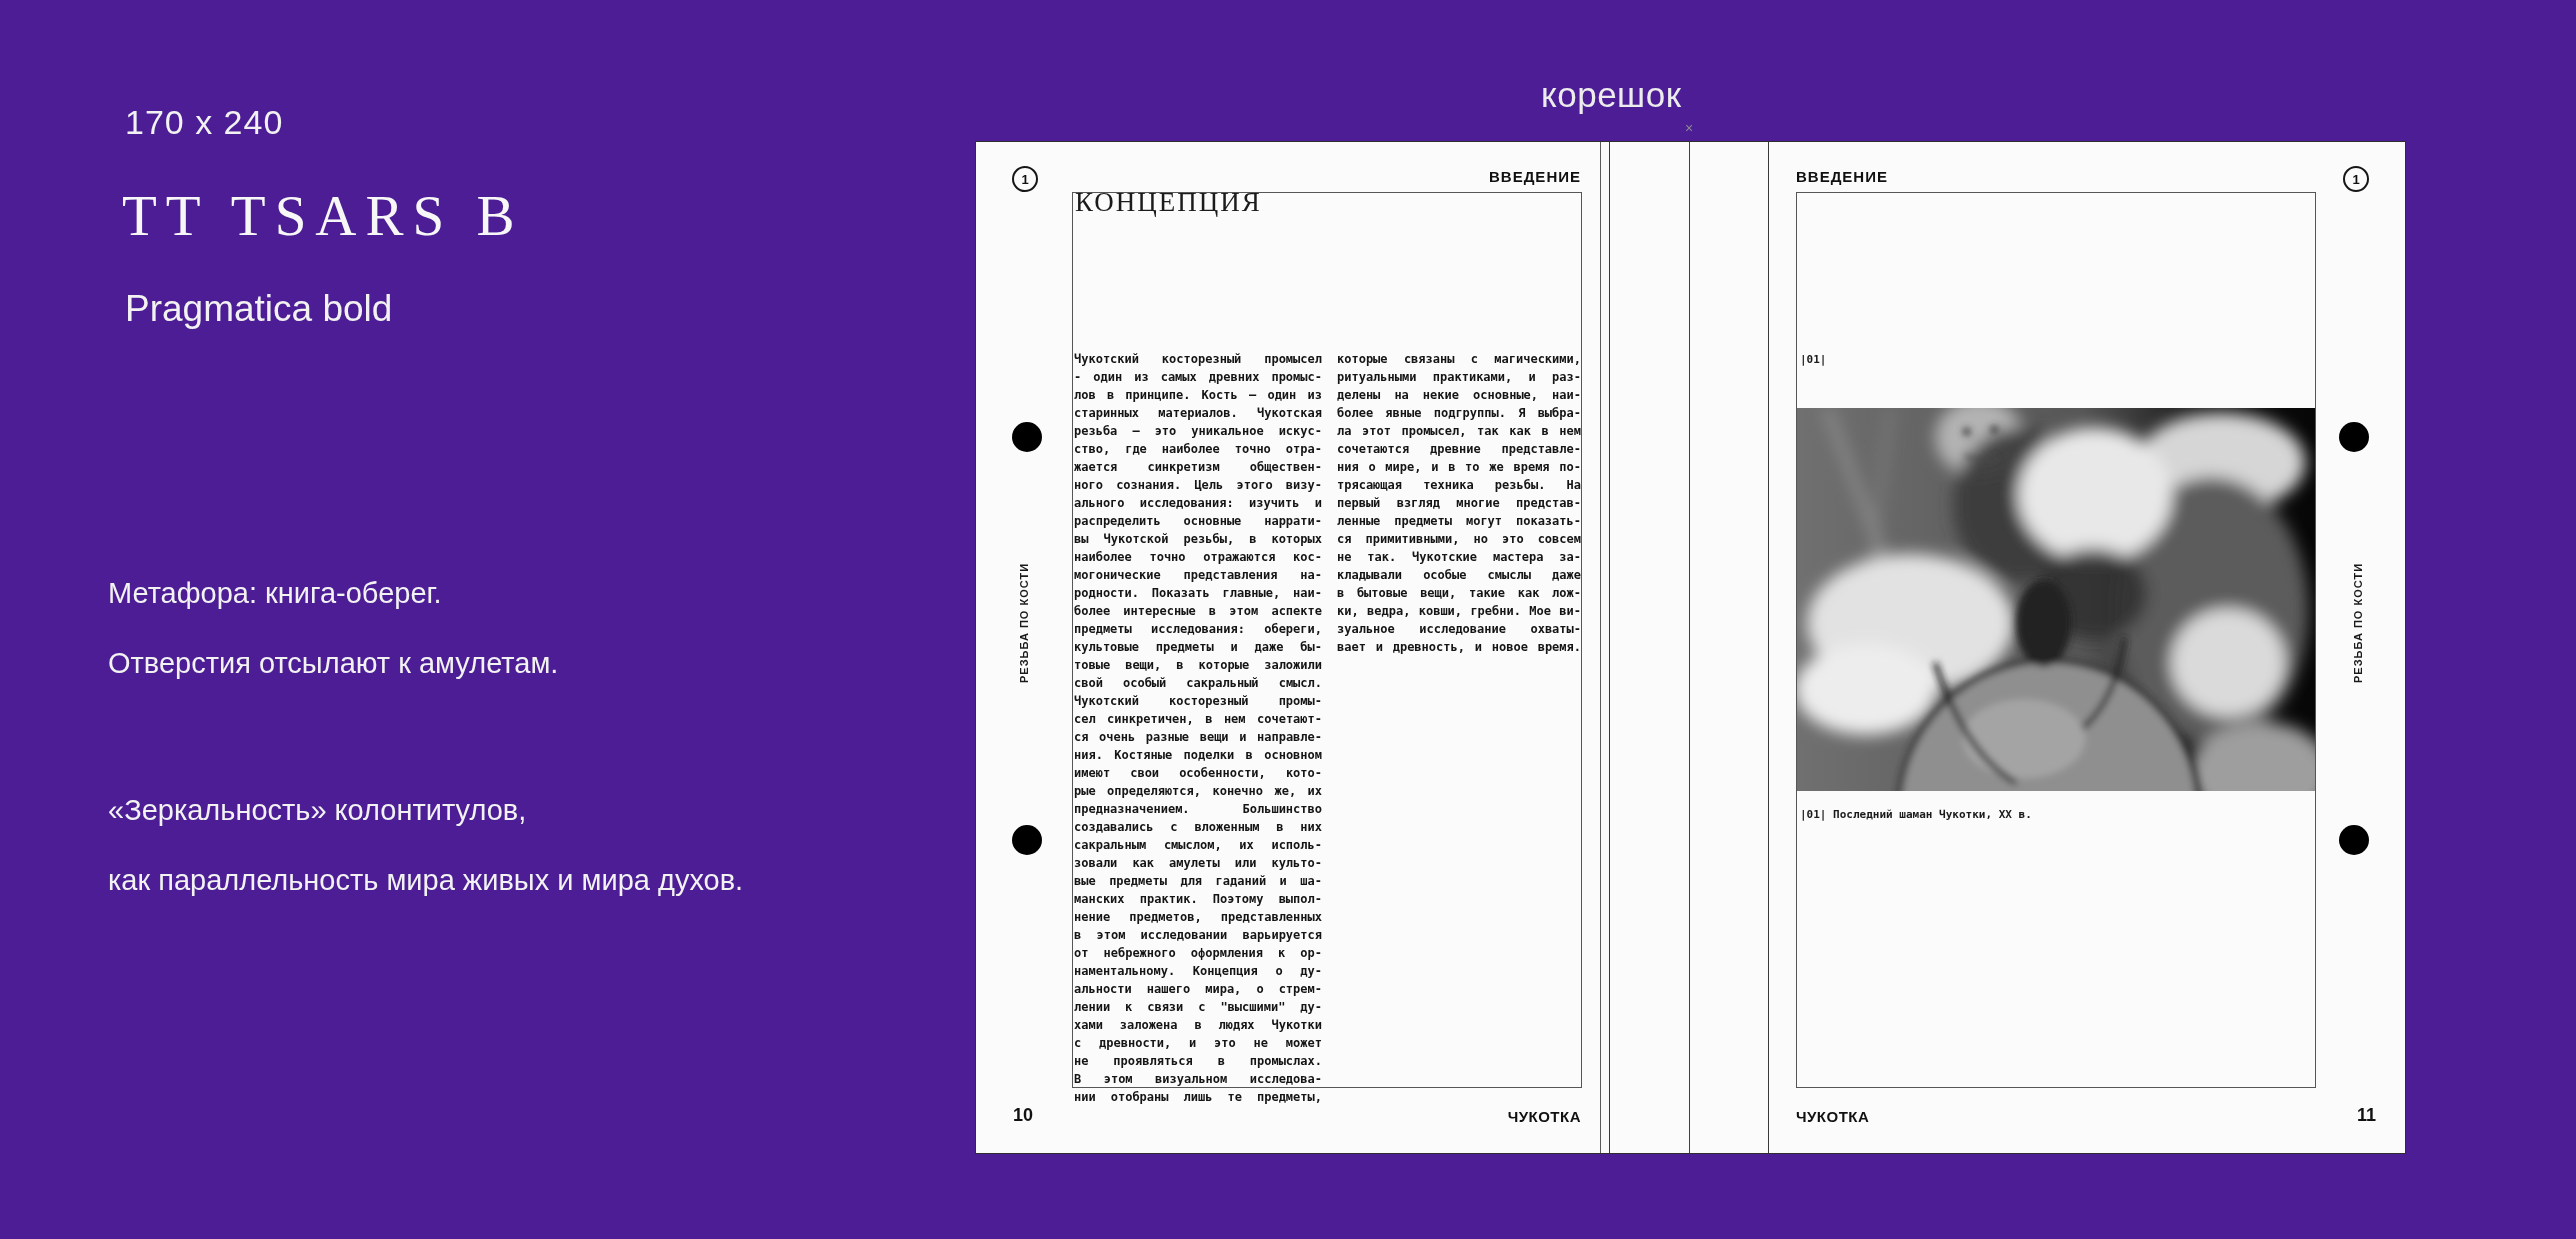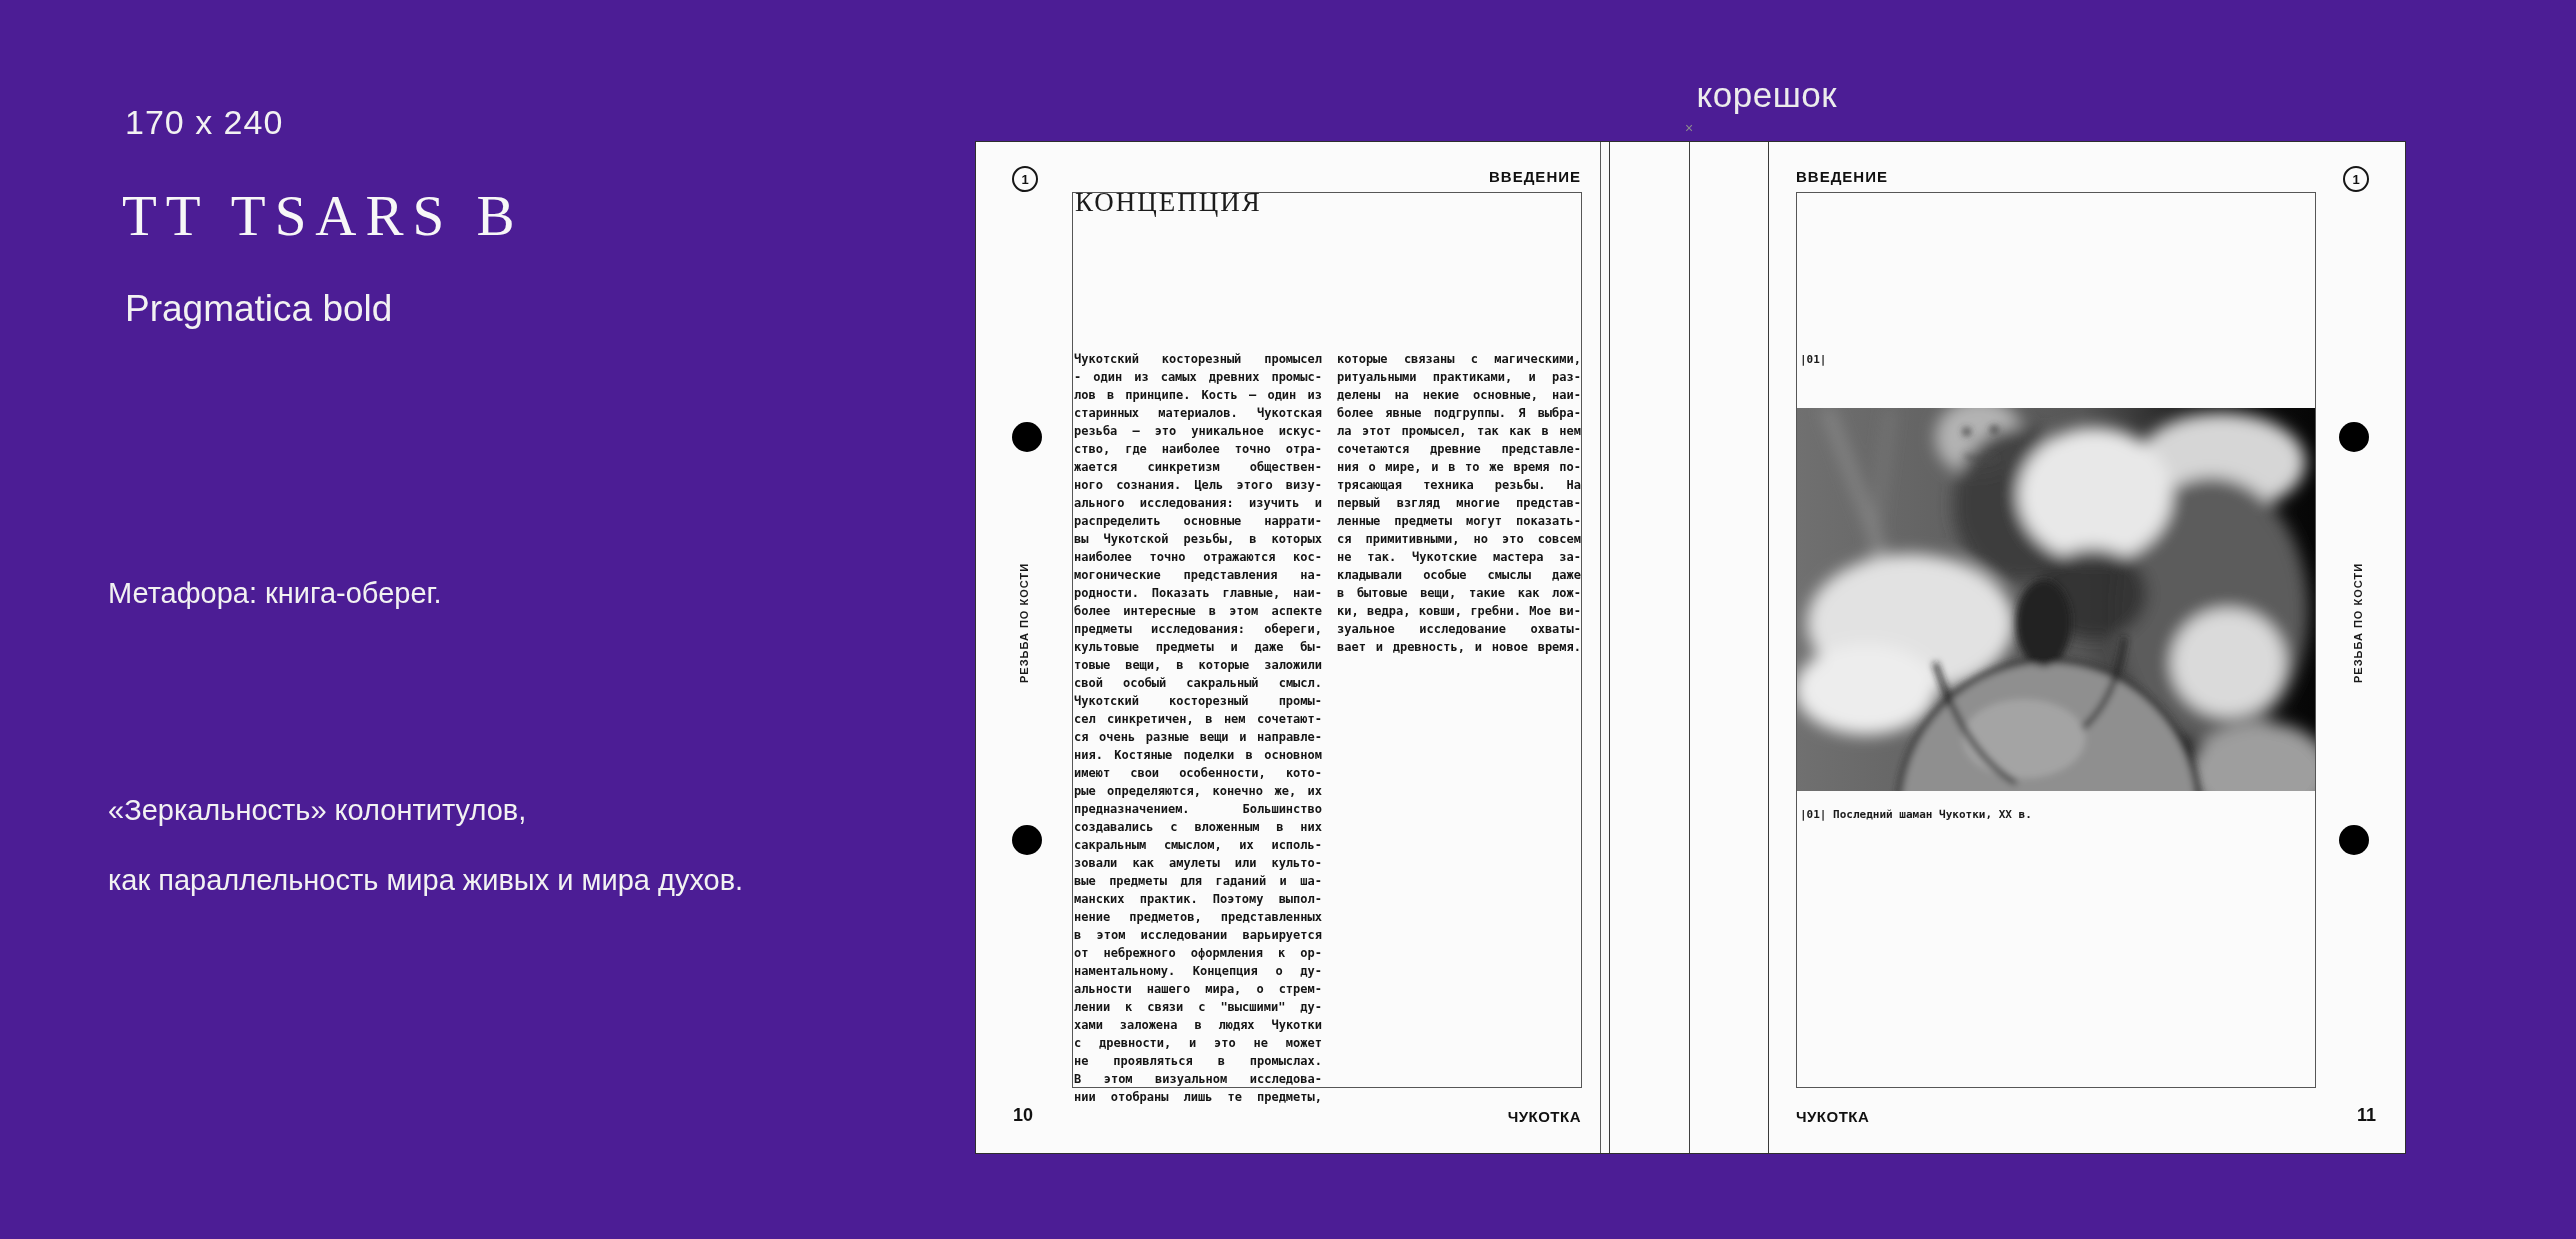--- a/index.html
+++ b/index.html
@@ -9,21 +9,21 @@
   .ann{position:absolute;color:#f2f2f2;}
   .ann-format{left:125px;top:103px;font-size:34px;letter-spacing:1px;}
   .ann-display-face{left:122px;top:183px;font-family:"Liberation Serif",serif;font-size:57px;
                     letter-spacing:9px;font-weight:400;color:#f7f7f7;}
   .ann-secondary-face{left:125px;top:288px;font-size:37px;font-weight:500;}
   .ann-para{left:108px;font-size:29px;font-weight:400;}
   .ann-para .ann-line{line-height:70px;white-space:nowrap;}
   .ann-para1{top:558px;}
   .ann-para2{top:775px;}
   
-  .spine-label{position:absolute;left:1541px;top:75px;width:296px;text-align:right;
+  .spine-label{position:absolute;left:1541px;top:75px;width:296px;text-align:left;
                color:#ececec;font-size:35px;letter-spacing:0.5px;}
   .fold-mark{position:absolute;left:1678px;top:120px;width:22px;text-align:center;
              color:#8d8d8d;font-size:14px;}
   
   .spread{position:absolute;left:976px;top:142px;width:1429px;height:1011px;background:#fbfbfb;
           outline:1px solid #2e2e2e;}
   .vline{position:absolute;top:0;bottom:0;width:1px;}
   .vl-a{left:624px;background:#5a5a5a;}
   .vl-b{left:633px;background:#3a3a3a;}
   .vl-c{left:713px;background:#3f3f3f;}
@@ -54,20 +54,21 @@
 </head>
 <body>
 
 <div class="slide">
 
   <div class="ann ann-format">170 x 240</div>
   <div class="ann ann-display-face">TT TSARS B</div>
   <div class="ann ann-secondary-face">Pragmatica bold</div>
   <div class="ann ann-para ann-para1">
       <div class="ann-line">Метафора: книга-оберег.</div>
+      <div class="ann-line">Отверстия отсылают к амулетам.</div>
     </div>
   <div class="ann ann-para ann-para2">
       <div class="ann-line">«Зеркальность» колонтитулов,</div>
       <div class="ann-line">как параллельность мира живых и мира духов.</div>
     </div>
 
   <div class="spine-label">корешок</div>
   <div class="fold-mark">×</div>
 
   <div class="spread">

